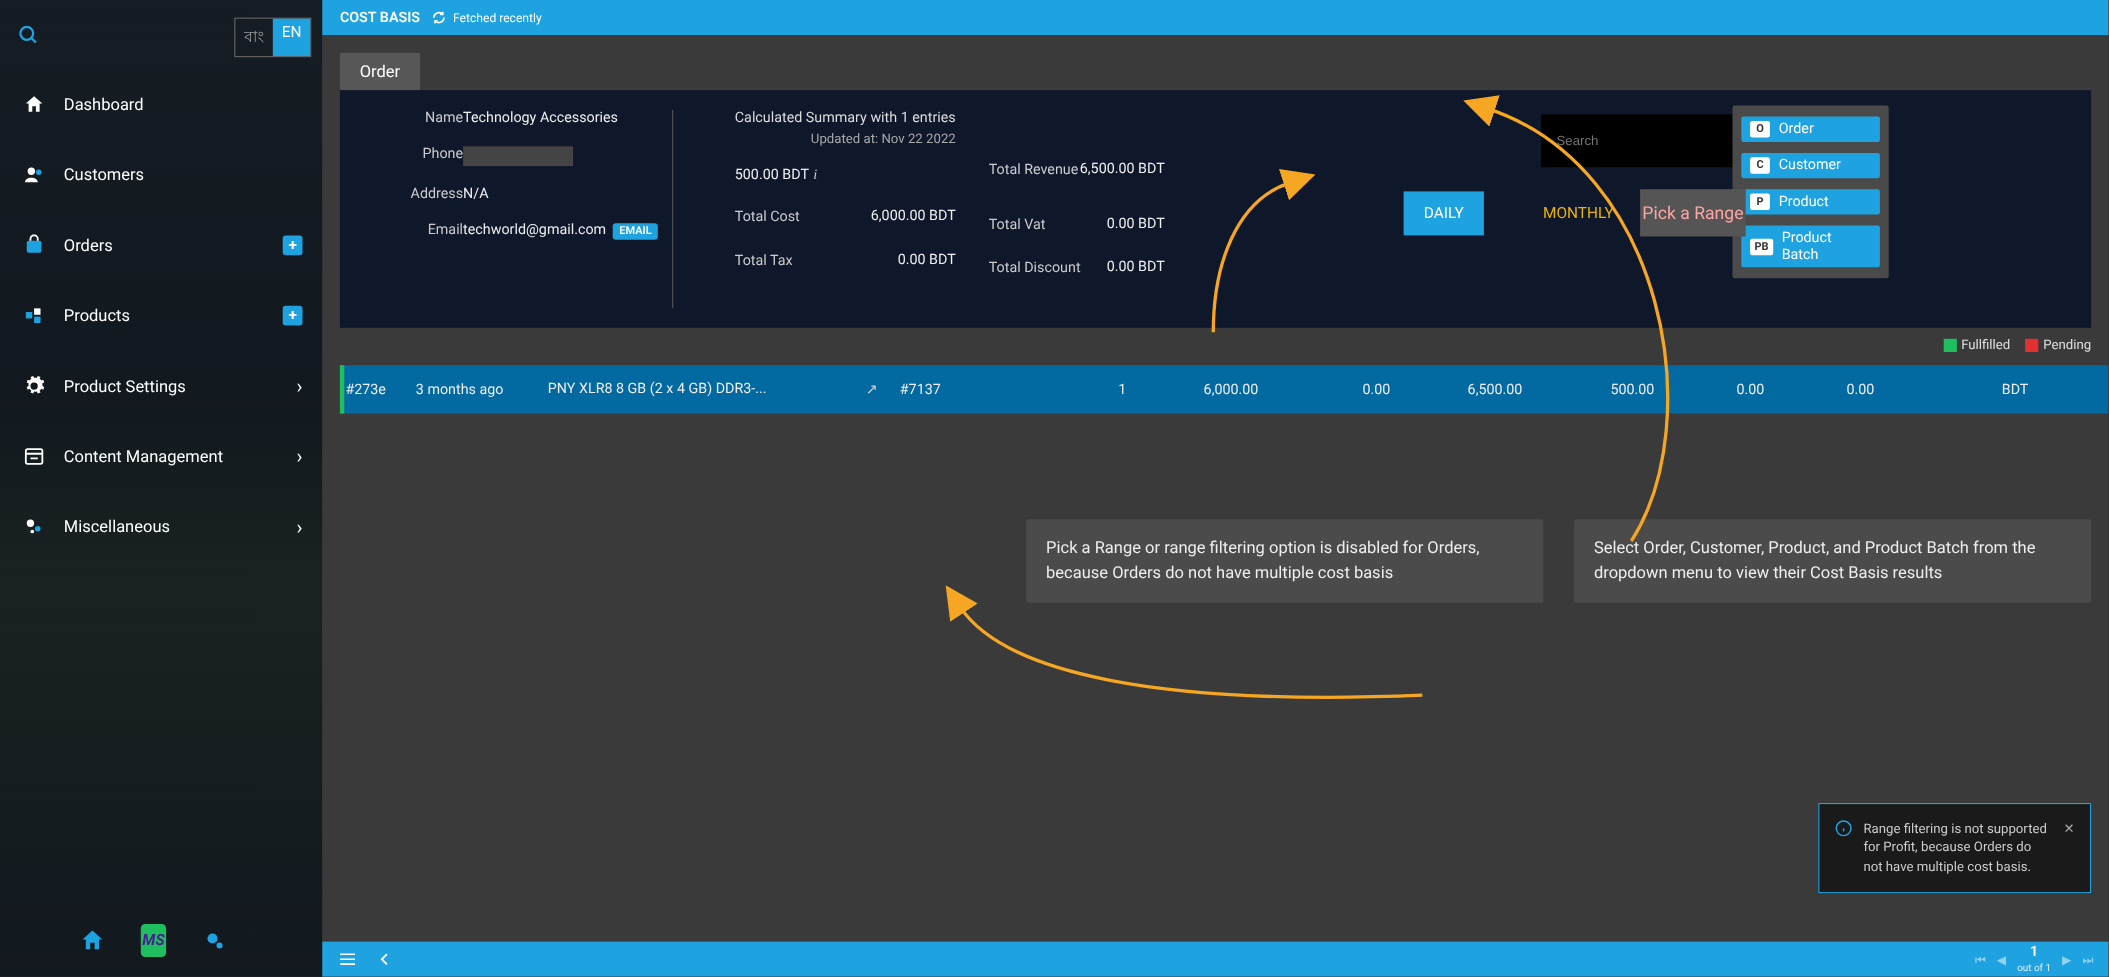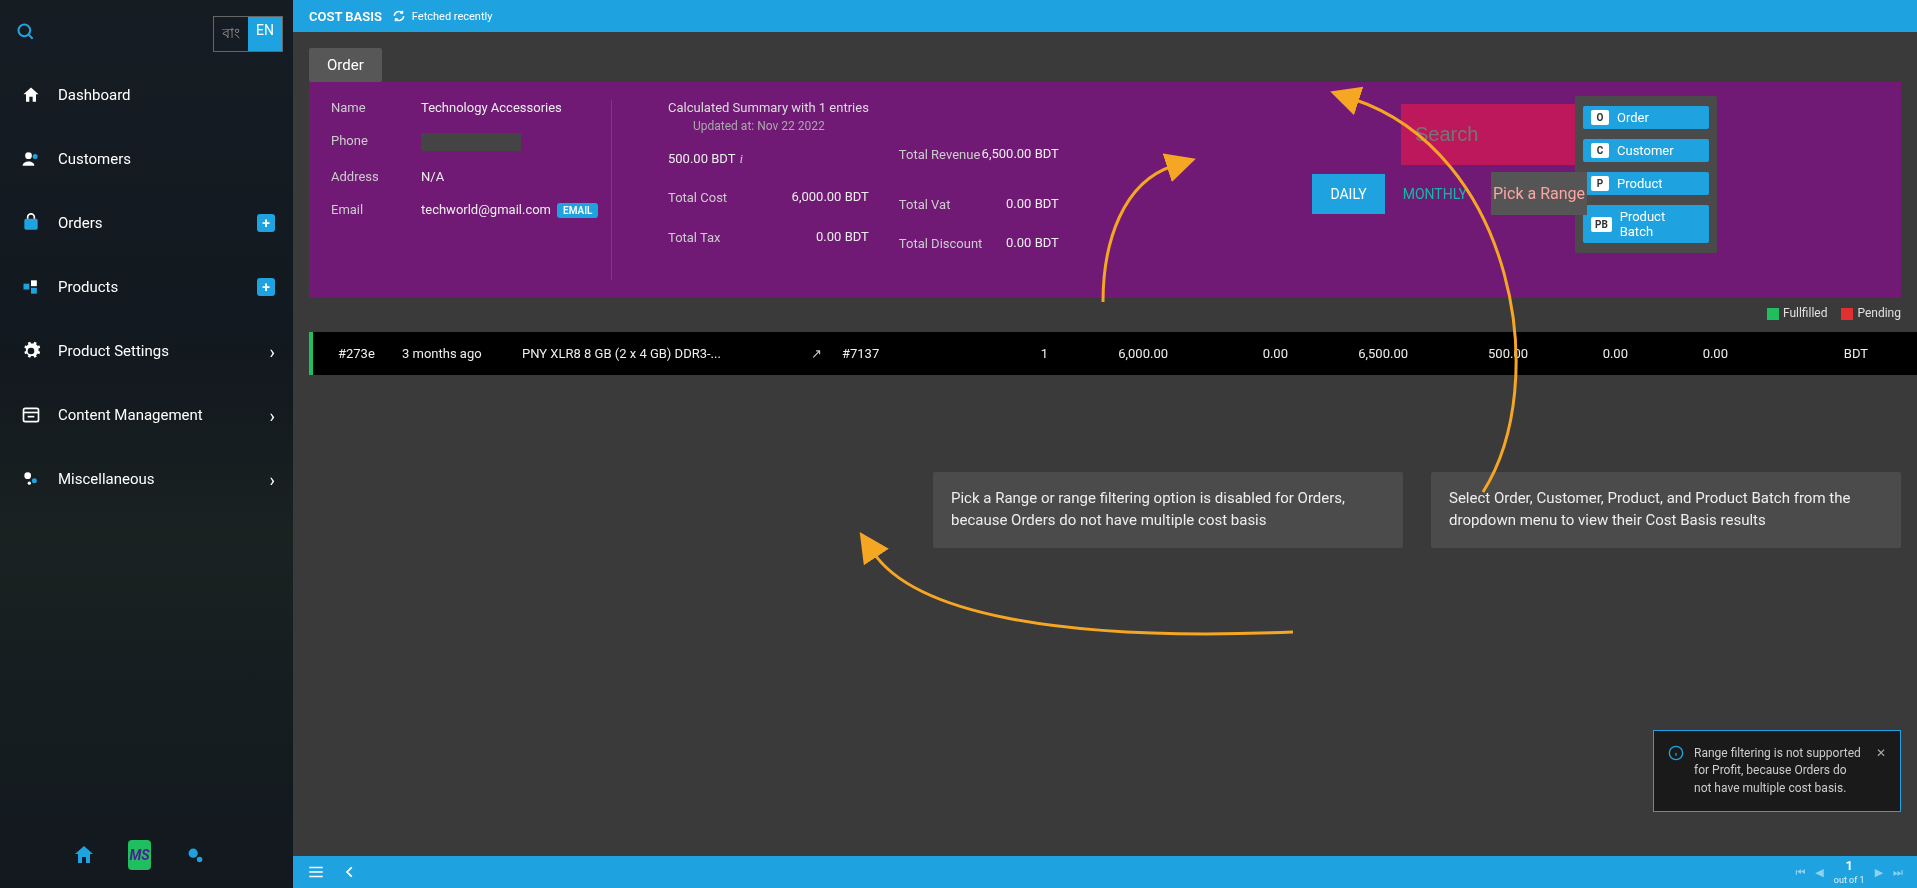--- a/index.html
+++ b/index.html
@@ -25,62 +25,62 @@
 
 .topbar { position:absolute; left:293px; top:0; right:0; height:32px; background:#1fa3e0; display:flex; align-items:center; padding:0 16px; color:#fff; font-size:13px; }
 .topbar .title { font-weight:600; margin-right:10px; }
 .topbar .refresh { display:flex; align-items:center; gap:6px; font-size:11px; }
 
 
 .main { position:absolute; left:293px; top:32px; right:0; bottom:32px; background:#3a3a3a; overflow:hidden; }
 
 .pill { position:absolute; left:16px; top:16px; background:#575757; color:#fff; padding:8px 18px; font-size:15px; border-radius:2px; }
 
-.info-card { position:absolute; left:16px; top:50px; right:16px; height:216px; background:#701a75; padding:18px 22px; display:flex; }
+.info-card { position:absolute; left:16px; top:50px; right:16px; height:216px; background:#0f172a; padding:18px 22px; display:flex;text-align:right; }
 .info-left { width:280px; font-size:13px; }
 .info-row { display:flex; margin-bottom:18px; }
 .info-row .lbl { width:90px; color:#ccc; }
 .info-row .val { color:#eee; }
 .info-row .blank { display:inline-block; width:100px; height:18px; background:#444; }
 .email-badge { background:#1fa3e0; color:#fff; font-size:10px; padding:2px 6px; border-radius:3px; margin-left:6px; font-weight:600; }
 .info-divider { width:1px; background:#555; margin:0 56px 0 0; }
 
 .info-right { flex:1; display:flex; gap:30px; font-size:13px; }
 .summary-col { min-width:180px; }
 .summary-head { margin-bottom:4px; color:#ddd; }
 .summary-sub { color:#aaa; font-size:12px; margin-bottom:18px;margin-left:25px; }
 .metric { display:flex; justify-content:space-between; margin-bottom:22px; align-items:flex-start; }
 .metric .ml { color:#ccc; max-width:110px; line-height:1.35; }
 .metric .mv { color:#eee; }
 .metric .info-i { font-style:italic; font-family:serif; margin-left:4px; color:#ccc; cursor:pointer; }
 
-.search-box { position:absolute; right:340px; top:72px; width:176px; height:61px; background:#be185d; border:none; color:#ccc; padding:0 14px; font-size:20px; outline:none; }
+.search-box { position:absolute; right:340px; top:72px; width:176px; height:48px; background:#000000; border:none; color:#ccc; padding:0 14px; font-size:12px; outline:none; }
 
 .dropdown { position:absolute; right:200px; top:64px; width:142px; background:#4a4a4a; padding:10px 8px; border-radius:2px; }
 .dd-item { display:flex; align-items:center; background:#1fa3e0; color:#fff; margin-bottom:10px; padding:4px 8px; border-radius:2px; font-size:13px; cursor:pointer; }
 .dd-item:last-child { margin-bottom:0; }
 .dd-badge { background:#fff; color:#333; font-size:10px; font-weight:bold; padding:2px 4px; border-radius:2px; margin-right:8px; min-width:18px; text-align:center; }
 
 .range-row { position:absolute; right:330px; top:140px; display:flex; align-items:center; gap:0; }
 .range-btn { padding:12px 18px; font-size:14px; cursor:pointer; }
 .range-btn.active { background:#1fa3e0; color:#fff; }
-.range-btn.disabled { color:#14b8a6; }
+.range-btn.disabled { color:#eab308;margin-left:36px; }
 .range-pick { padding:12px 2px; background:#555; color:#fca5a5; margin-left:6px; }
 
 .legend { position:absolute; right:16px; top:274px; display:flex; gap:14px; font-size:12px; align-items:center; }
 .legend .sw { width:12px; height:12px; display:inline-block; margin-right:4px; vertical-align:middle; }
 .legend .f { background:#1fbf5f; }
 .legend .p { background:#e03030; }
 
 
 .table { position:absolute; left:16px; top:300px; right:0; }
 .thead, .trow { display:grid; grid-template-columns:64px 120px 320px 100px 120px 120px 120px 120px 120px 100px 100px 140px; align-items:center; font-size:13px; }
 .thead { color:#ccc; padding:10px 8px; height:48px; }
 .thead .th { font-weight:500; }
-.trow { background:#000000; padding:14px 25px; border-left:4px solid #1fbf5f; color:#eee; }
+.trow { background:#0369a1; padding:14px 1px; border-left:4px solid #1fbf5f; color:#eee; }
 .trow .prod { display:flex; align-items:flex-start; gap:10px; }
 .ext-icon { color:#ccc; cursor:pointer; }
 .num { text-align:right; padding-right:14px; }
 .th.num { text-align:right; padding-right:14px; }
 .copy-icon { margin-left:4px; color:#aaa; cursor:pointer; font-size:12px; }
 
 
 .callout { position:absolute; background:#4b4b4b; color:#eee; padding:16px 18px; font-size:15px; line-height:1.45; border-radius:2px; max-width:470px; }
 .callout.c1 { left:640px; top:440px; }
 .callout.c2 { right:16px; top:440px; }

